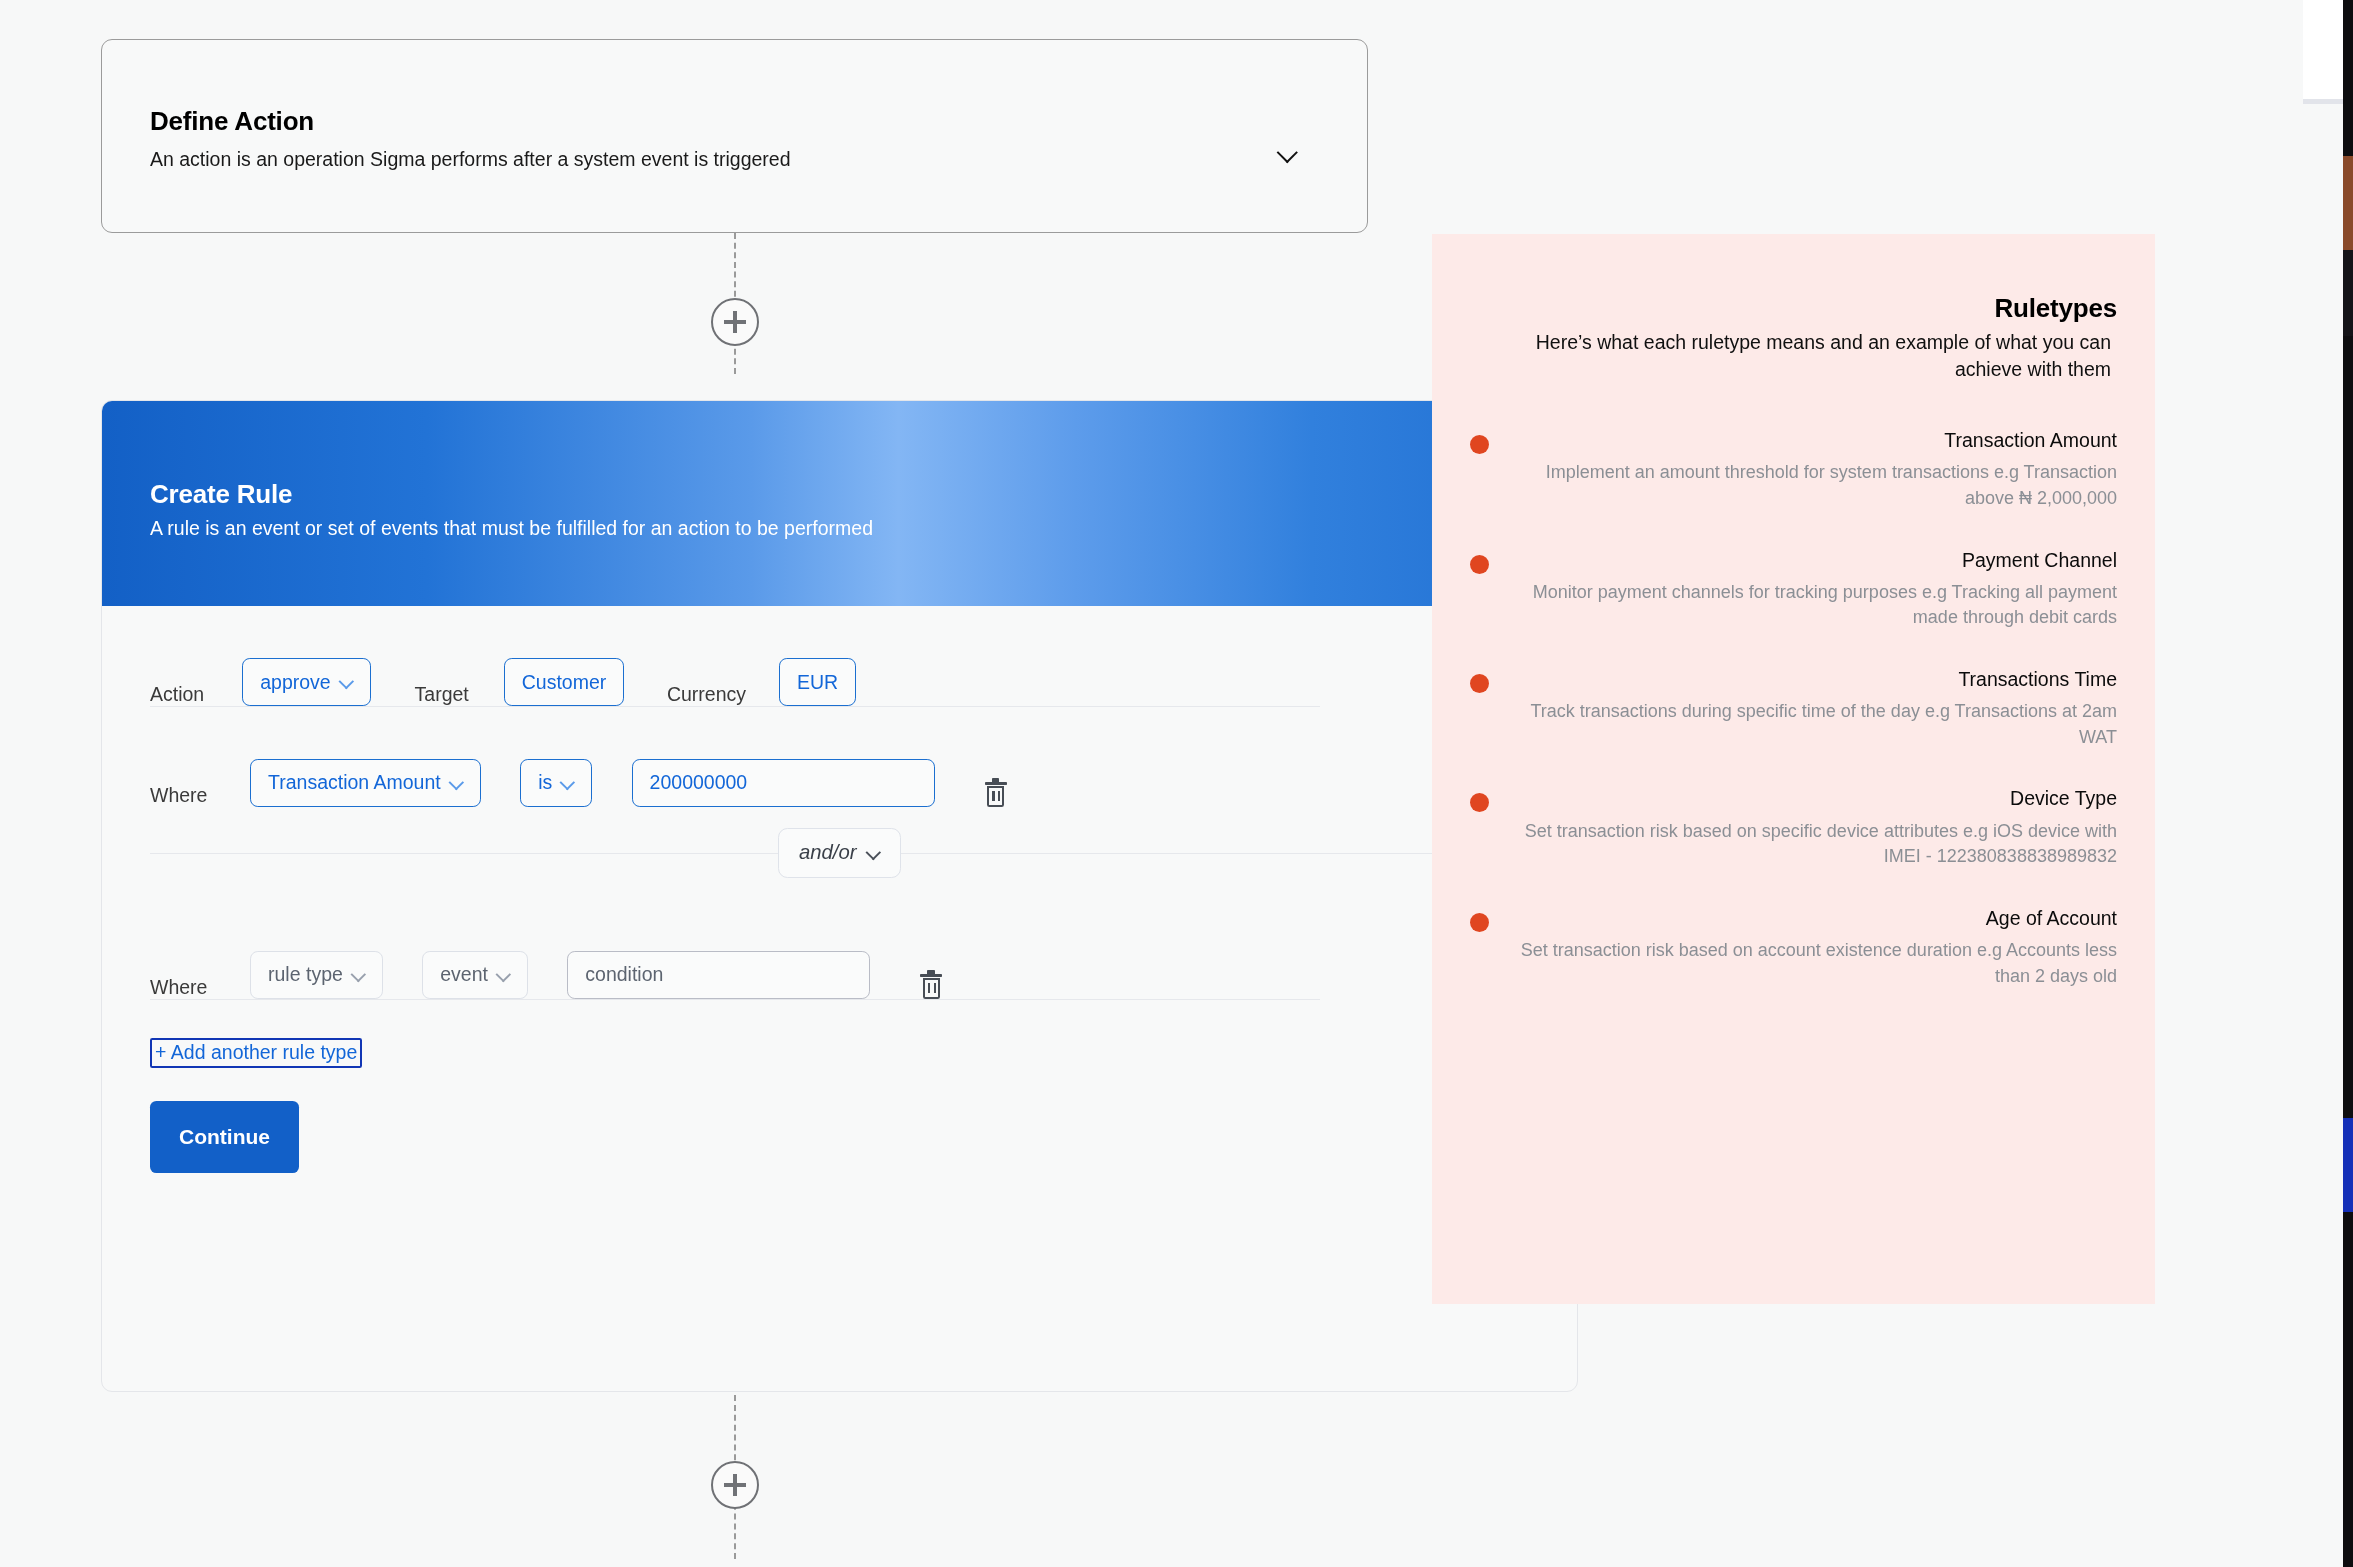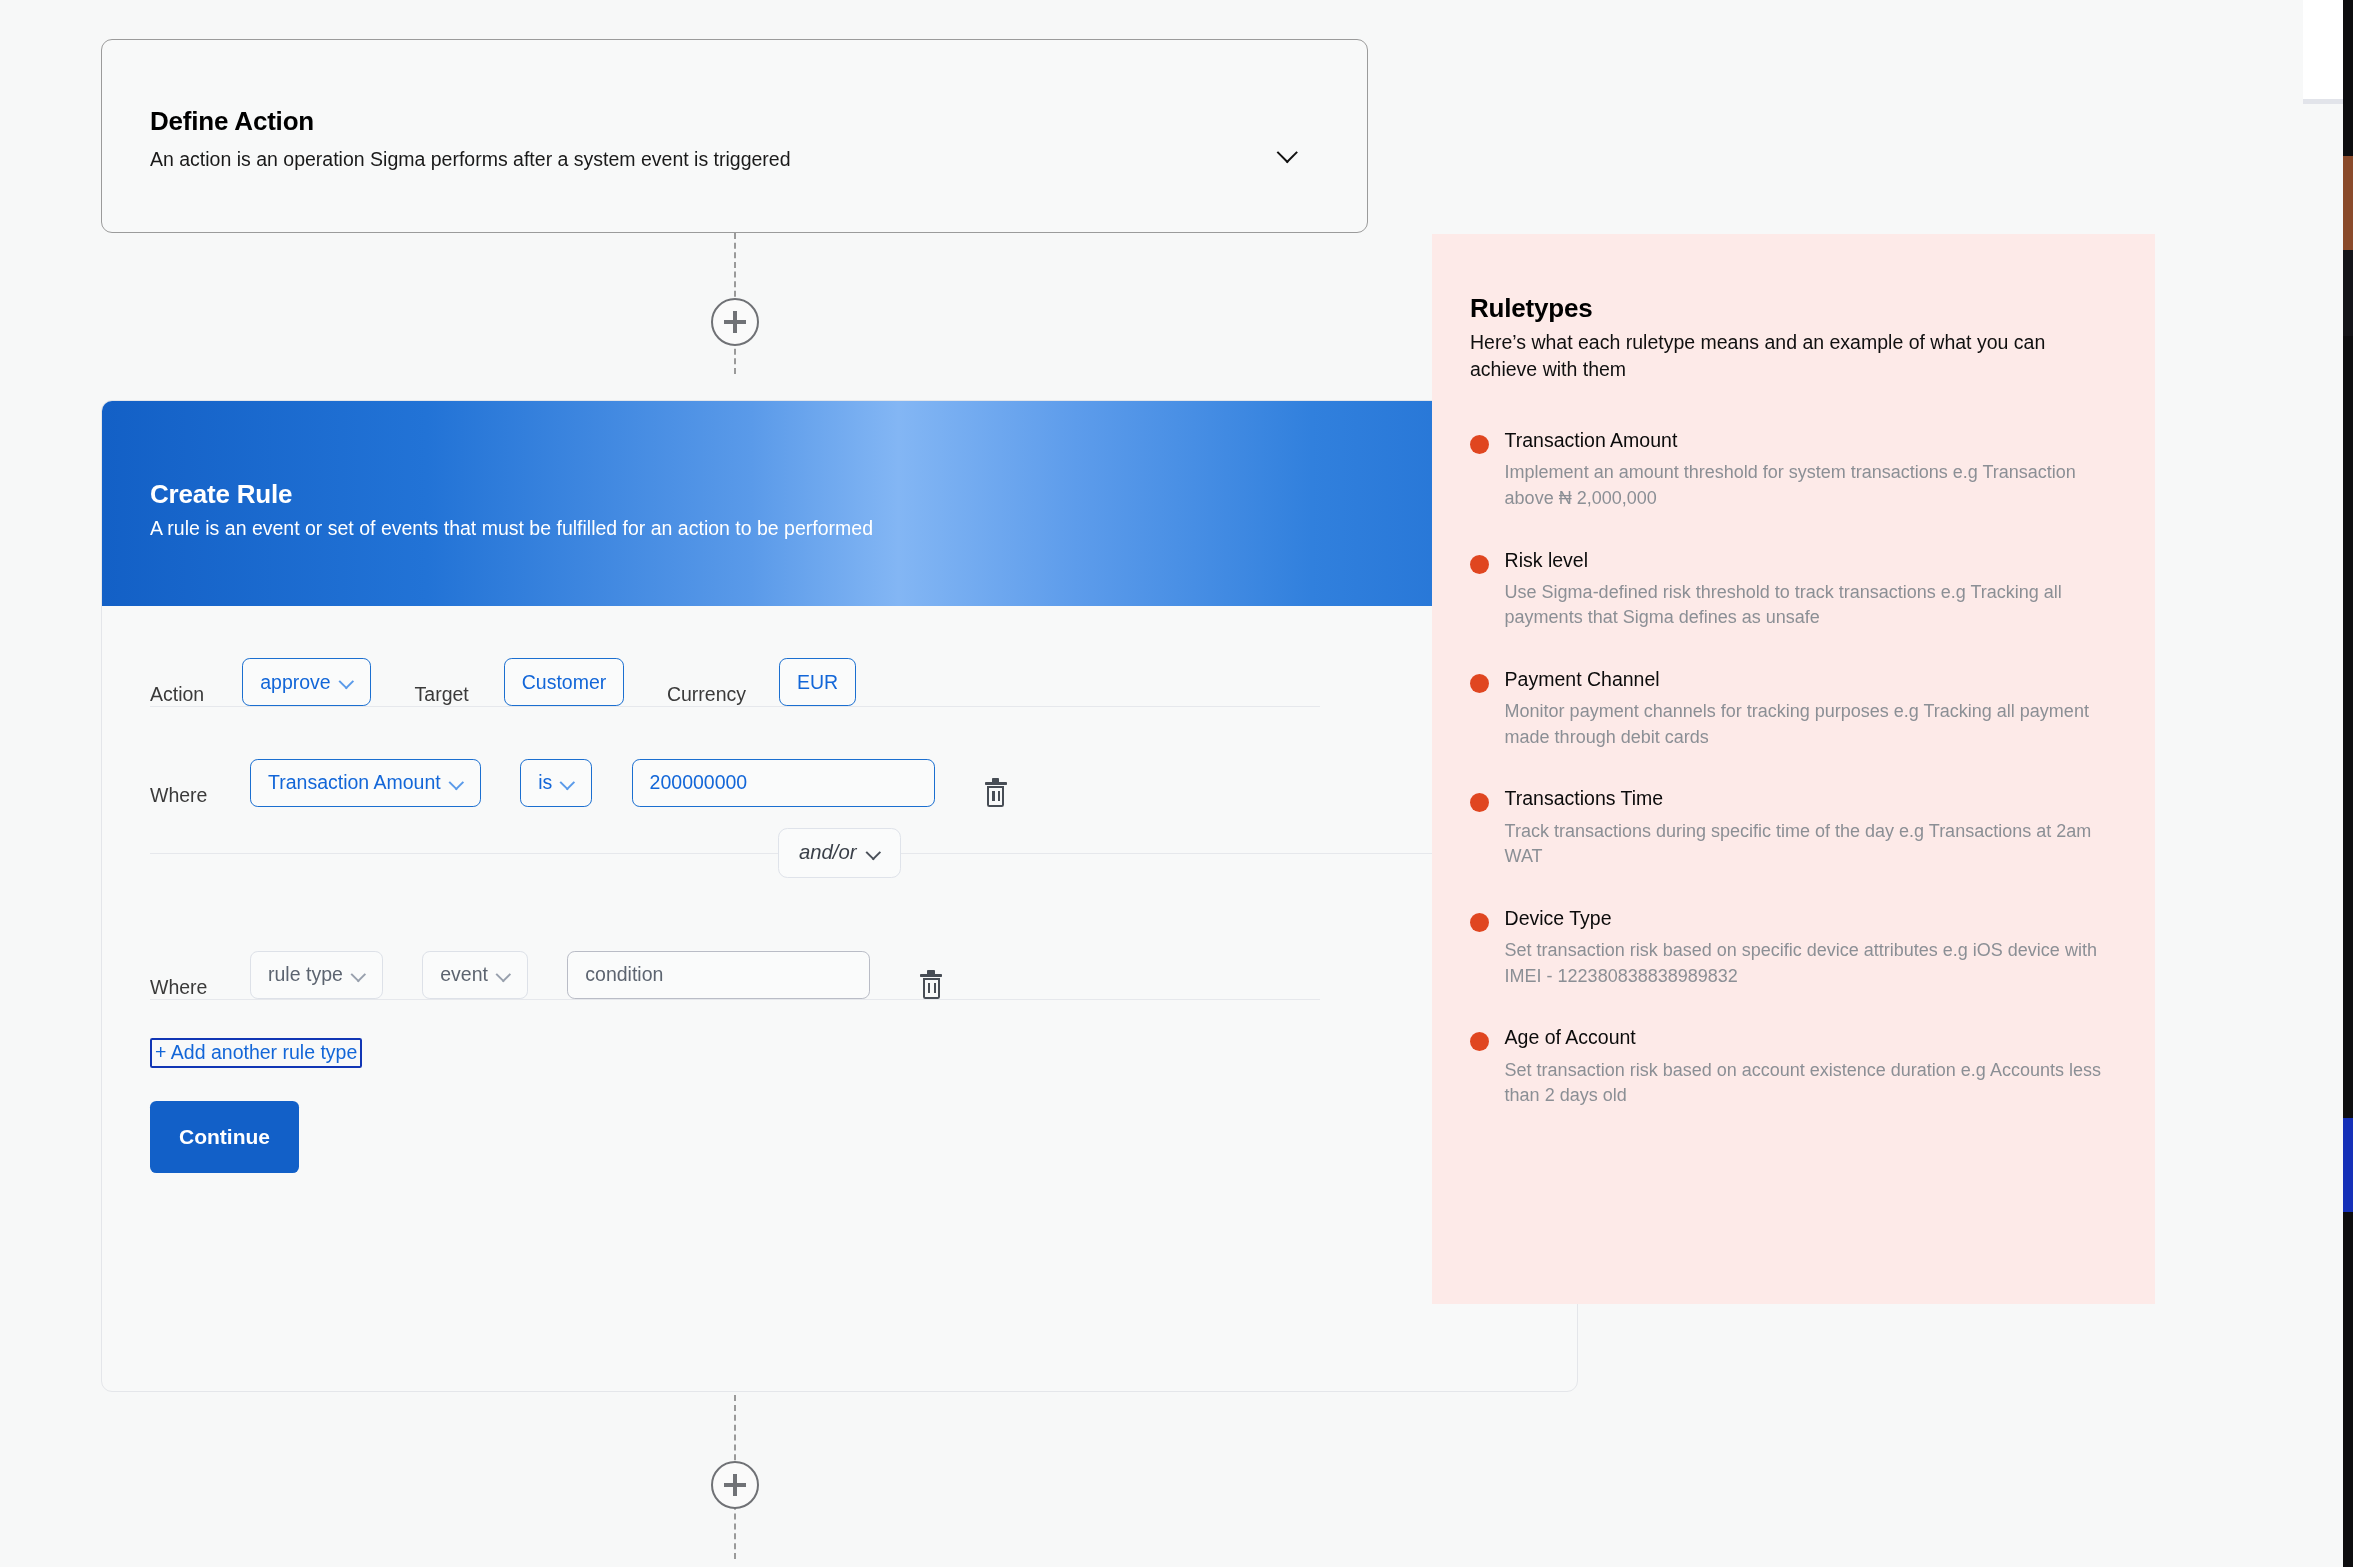--- a/index.html
+++ b/index.html
@@ -338,20 +338,21 @@
     font-family: "Liberation Sans", sans-serif;
   }
 
   
   .panel-ruletypes {
     position: absolute;
     left: 1432px; top: 234px;
     width: 723px; height: 1070px;
     background: #fdeae8;
     padding: 59px 38px 0 38px;
+    text-align: right;
   }
   .panel-ruletypes .p-title {
     font-size: 26px;
     font-weight: bold;
     color: #000;
     letter-spacing: -0.2px;
   }
   .panel-ruletypes .p-sub {
     font-size: 19.5px;
     color: #101010;
@@ -521,27 +522,20 @@
       <div class="rt-item">
         <span class="rt-dot"></span>
         <span class="rt-text">
           <span class="rt-name">Transaction Amount</span>
           <div class="rt-desc">Implement an amount threshold for system transactions e.g Transaction above ₦ 2,000,000</div>
         </span>
       </div>
       <div class="rt-item">
         <span class="rt-dot"></span>
         <span class="rt-text">
-          <span class="rt-name">Risk level</span>
-          <div class="rt-desc">Use Sigma-defined risk threshold to track transactions e.g Tracking all payments that Sigma defines as unsafe</div>
-        </span>
-      </div>
-      <div class="rt-item">
-        <span class="rt-dot"></span>
-        <span class="rt-text">
           <span class="rt-name">Payment Channel</span>
           <div class="rt-desc">Monitor payment channels for tracking purposes e.g Tracking all payment made through debit cards</div>
         </span>
       </div>
       <div class="rt-item">
         <span class="rt-dot"></span>
         <span class="rt-text">
           <span class="rt-name">Transactions Time</span>
           <div class="rt-desc">Track transactions during specific time of the day e.g Transactions at 2am WAT</div>
         </span>

